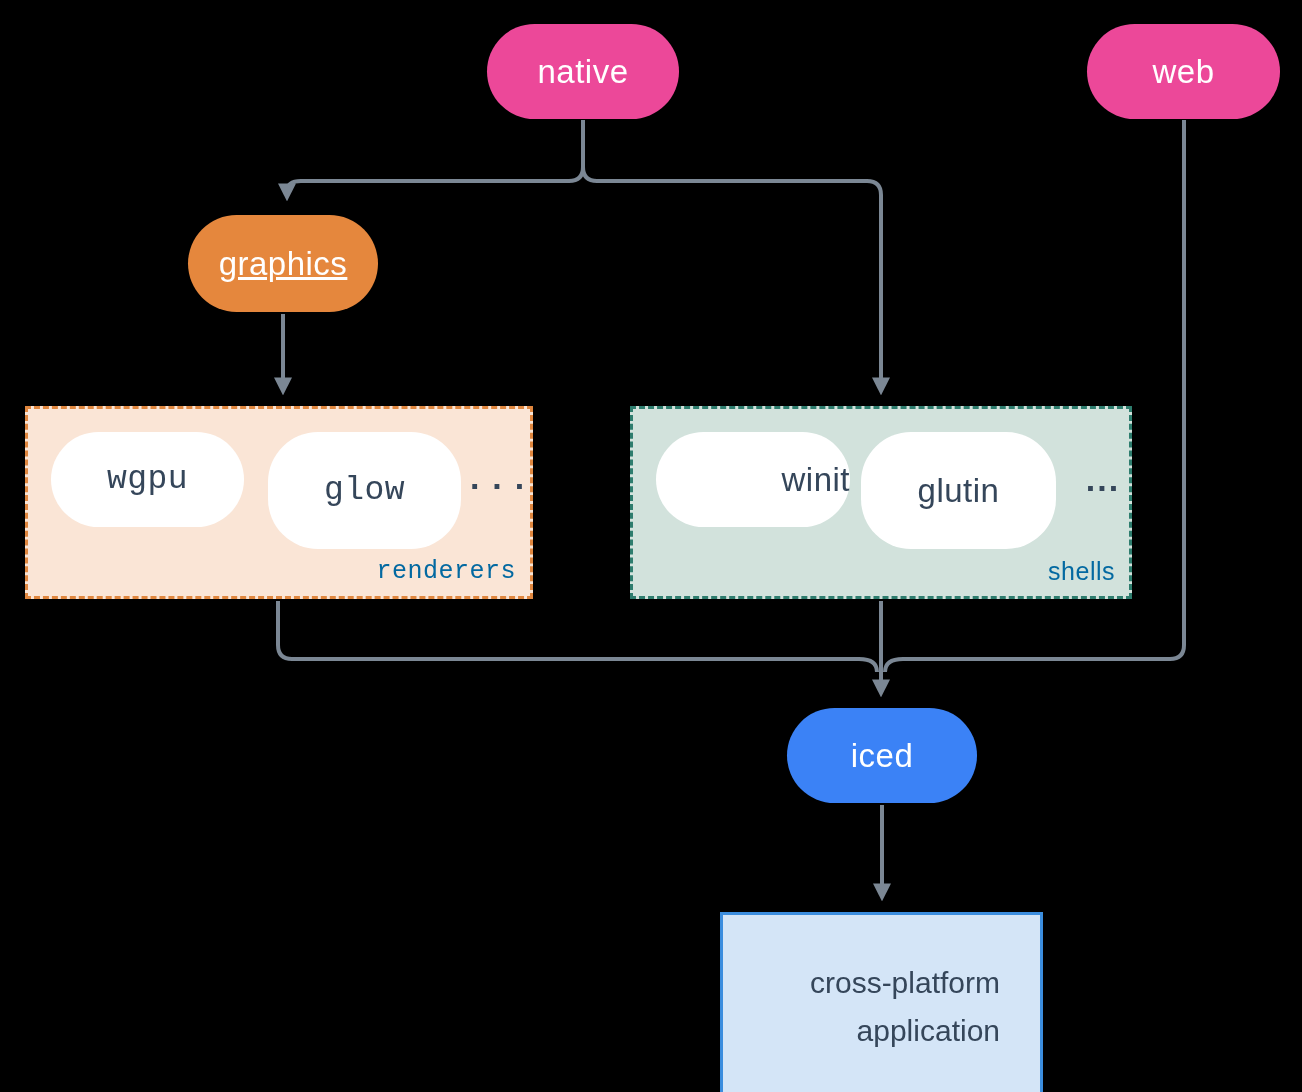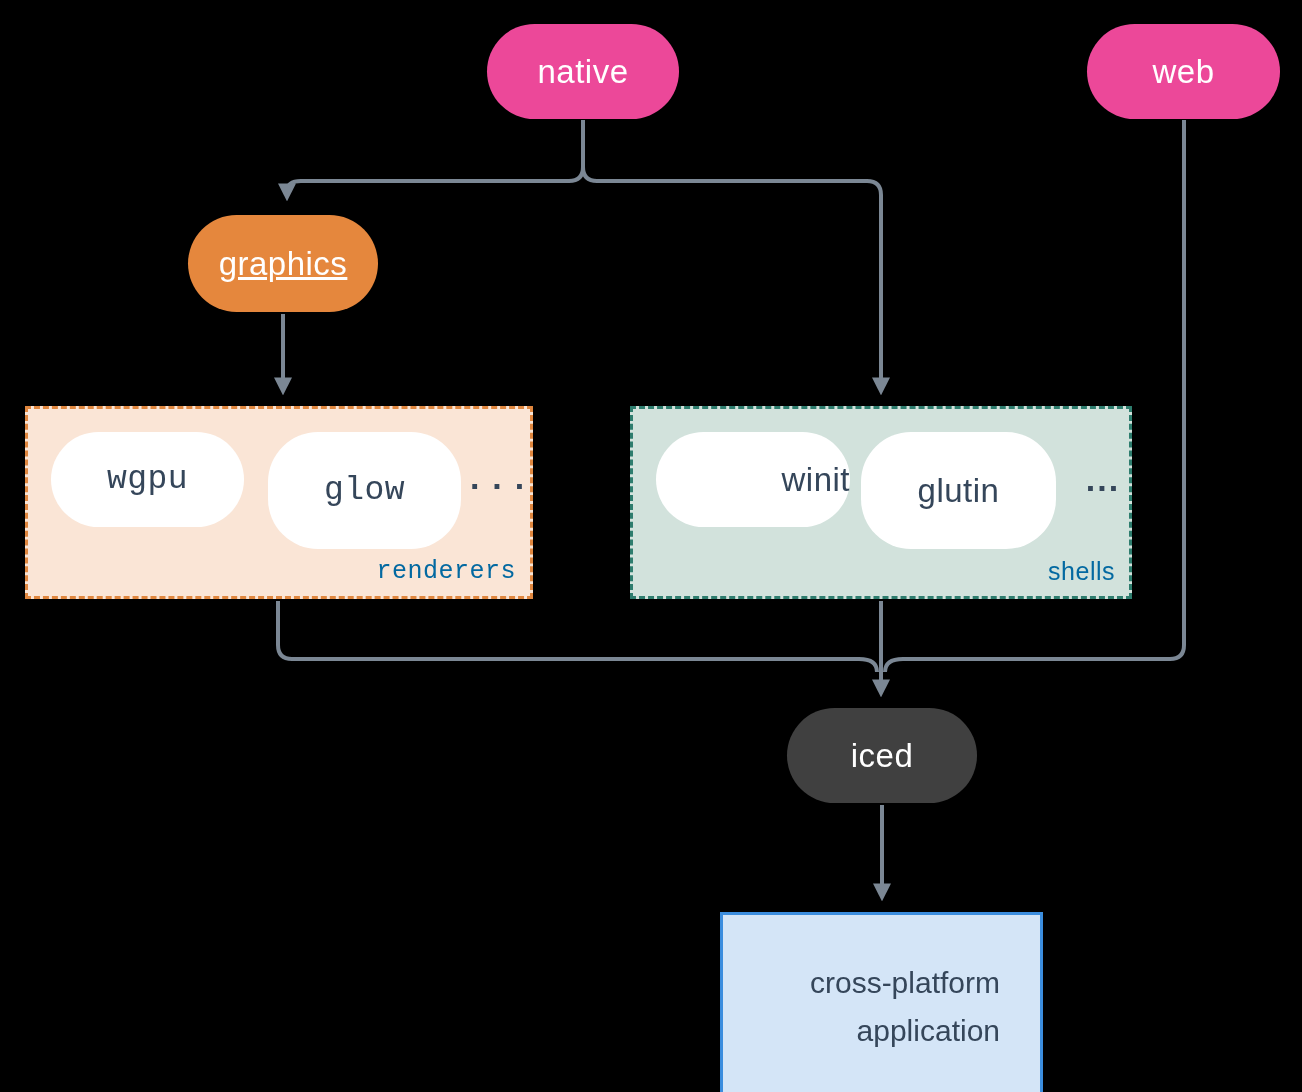--- a/index.html
+++ b/index.html
@@ -28,21 +28,21 @@
     align-items: center;
     justify-content: center;
     border-radius: 50px;
     color: #ffffff;
     font-size: 33px;
     letter-spacing: 0.5px;
     white-space: nowrap;
   }
   .pill.purple { background: #ec4899; }
   .pill.orange { background: #E5873D; }
-  .pill.blue   { background: #404040; }
+  .pill.blue   { background: #3b82f6; }
   .pill.white  { background: #ffffff; color: #35465A; }
 
   .node-native   { left: 487px; top: 24px;  width: 192px; height: 95px; }
   .node-web      { left: 1087px; top: 24px; width: 193px; height: 95px; }
   .node-graphics { left: 188px; top: 215px; width: 190px; height: 97px; text-decoration: underline; }
   .node-iced     { left: 787px; top: 708px; width: 190px; height: 95px; }
 
   .group {
     position: absolute;
     width: 508px;

